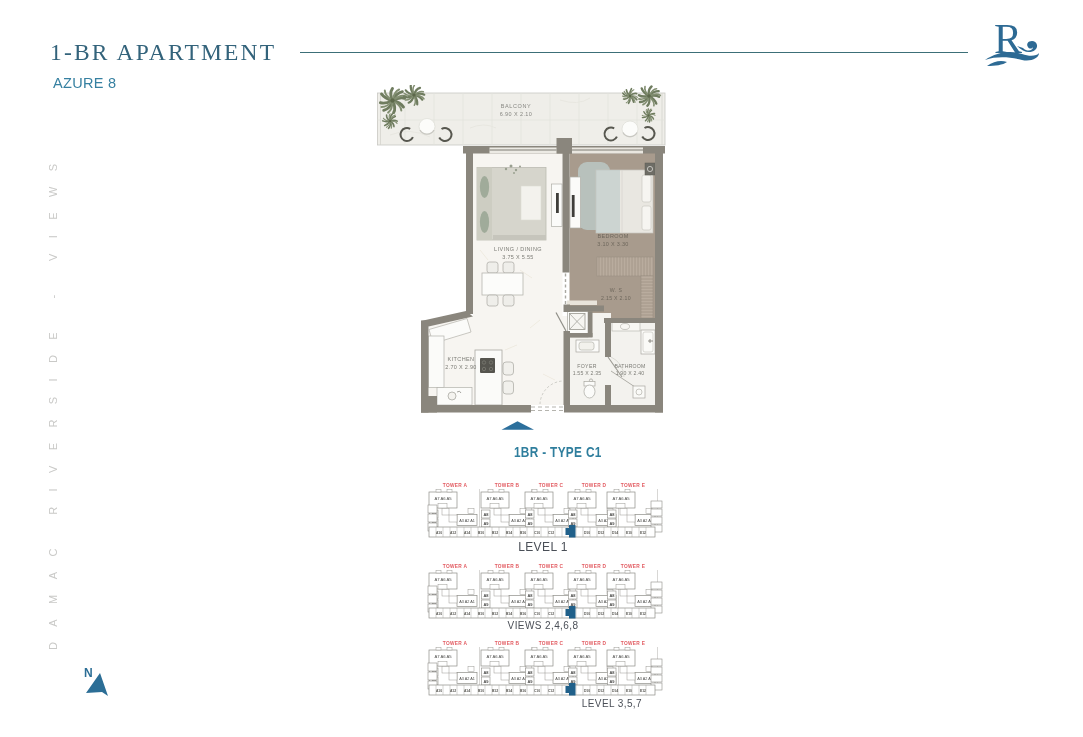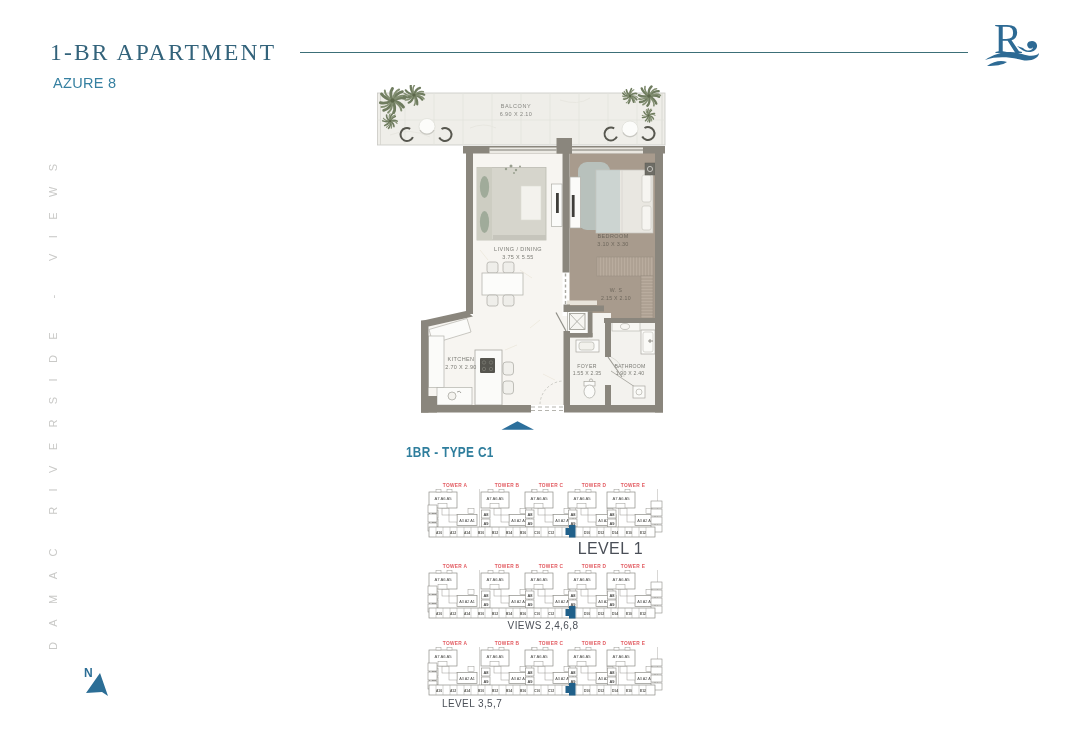--- a/index.html
+++ b/index.html
@@ -307,21 +307,21 @@
 <g stroke="#b5b4ae" stroke-width="1">
   <line x1="531" y1="407" x2="564" y2="407" stroke-dasharray="4,3"></line>
   <line x1="531" y1="410.5" x2="564" y2="410.5" stroke-dasharray="4,3"></line>
 </g>
 
 <path d="M540,404 A 24,24 0 0 1 563,381" fill="none" stroke="#c2c1bb" stroke-width="0.8" stroke-dasharray="2.5,2"></path>
 
 <polygon points="501.5,429.8 534,429.8 517.5,421.3" fill="#2c6f9c"></polygon>
 </svg>
 
-<div class="abs" style="left:395px;top:444px;width:300px;font-size:14.8px;font-weight:bold;letter-spacing:0.4px;color:#2f7e9d;"><span style="display:inline-block;transform:scaleX(0.8);">1BR - TYPE C1</span></div>
+<div class="abs" style="left:408px;top:444px;width:300px;text-align:center;font-size:14.8px;font-weight:bold;letter-spacing:0.4px;color:#2f7e9d;"><span style="display:inline-block;transform:scaleX(0.8);">1BR - TYPE C1</span></div>
 
 <svg width="0" height="0" style="position:absolute">
 <defs>
 <g id="cluster">
   <rect x="-26" y="13" width="28" height="16" fill="#ffffff" stroke="#8e8d88" stroke-width="0.7"></rect>
   <text x="-12" y="21" font-size="4.2" fill="#4a4a48" text-anchor="middle" font-family="Liberation Sans,sans-serif">A7 A6 A5</text>
   <rect x="-19" y="10.5" width="5" height="2.5" fill="#fff" stroke="#9a9994" stroke-width="0.5"></rect>
   <rect x="-8" y="10.5" width="5" height="2.5" fill="#fff" stroke="#9a9994" stroke-width="0.5"></rect>
   <rect x="-17" y="24.5" width="9" height="4.5" fill="#fff" stroke="#9a9994" stroke-width="0.5"></rect>
   <rect x="-25.5" y="31" width="8.5" height="8" fill="#fff" stroke="#8e8d88" stroke-width="0.6"></rect>
@@ -409,25 +409,25 @@
   <rect x="142" y="46" width="6.5" height="12.5" fill="#20608a"></rect>
   <rect x="138.5" y="49" width="4" height="7" fill="#20608a"></rect>
 </g>
 </defs>
 </svg>
 
 <svg class="abs" style="left:427px;top:479px;" width="236" height="60" viewBox="0 0 236 60">
     <use href="#strip"></use>
   </svg>
 
-<div class="abs" style="left:443px;top:540px;width:200px;text-align:right;font-size:16px;letter-spacing:0.4px;color:#4a4f57;">LEVEL 1</div>
+<div class="abs" style="left:443px;top:540px;width:200px;text-align:center;font-size:12px;letter-spacing:0.4px;color:#4a4f57;">LEVEL 1</div>
 
 <svg class="abs" style="left:427px;top:560px;" width="236" height="60" viewBox="0 0 236 60">
     <use href="#strip"></use>
   </svg>
 
 <div class="abs" style="left:443px;top:620px;width:200px;text-align:center;font-size:10px;letter-spacing:0.4px;color:#4a4f57;">VIEWS 2,4,6,8</div>
 
 <svg class="abs" style="left:427px;top:637px;" width="236" height="60" viewBox="0 0 236 60">
     <use href="#strip"></use>
   </svg>
 
-<div class="abs" style="left:442px;top:698px;width:200px;text-align:left;font-size:10px;letter-spacing:0.4px;color:#4a4f57;">LEVEL 3,5,7</div>
+<div class="abs" style="left:442px;top:698px;width:200px;text-align:right;font-size:10px;letter-spacing:0.4px;color:#4a4f57;">LEVEL 3,5,7</div>
 
 </body></html>

